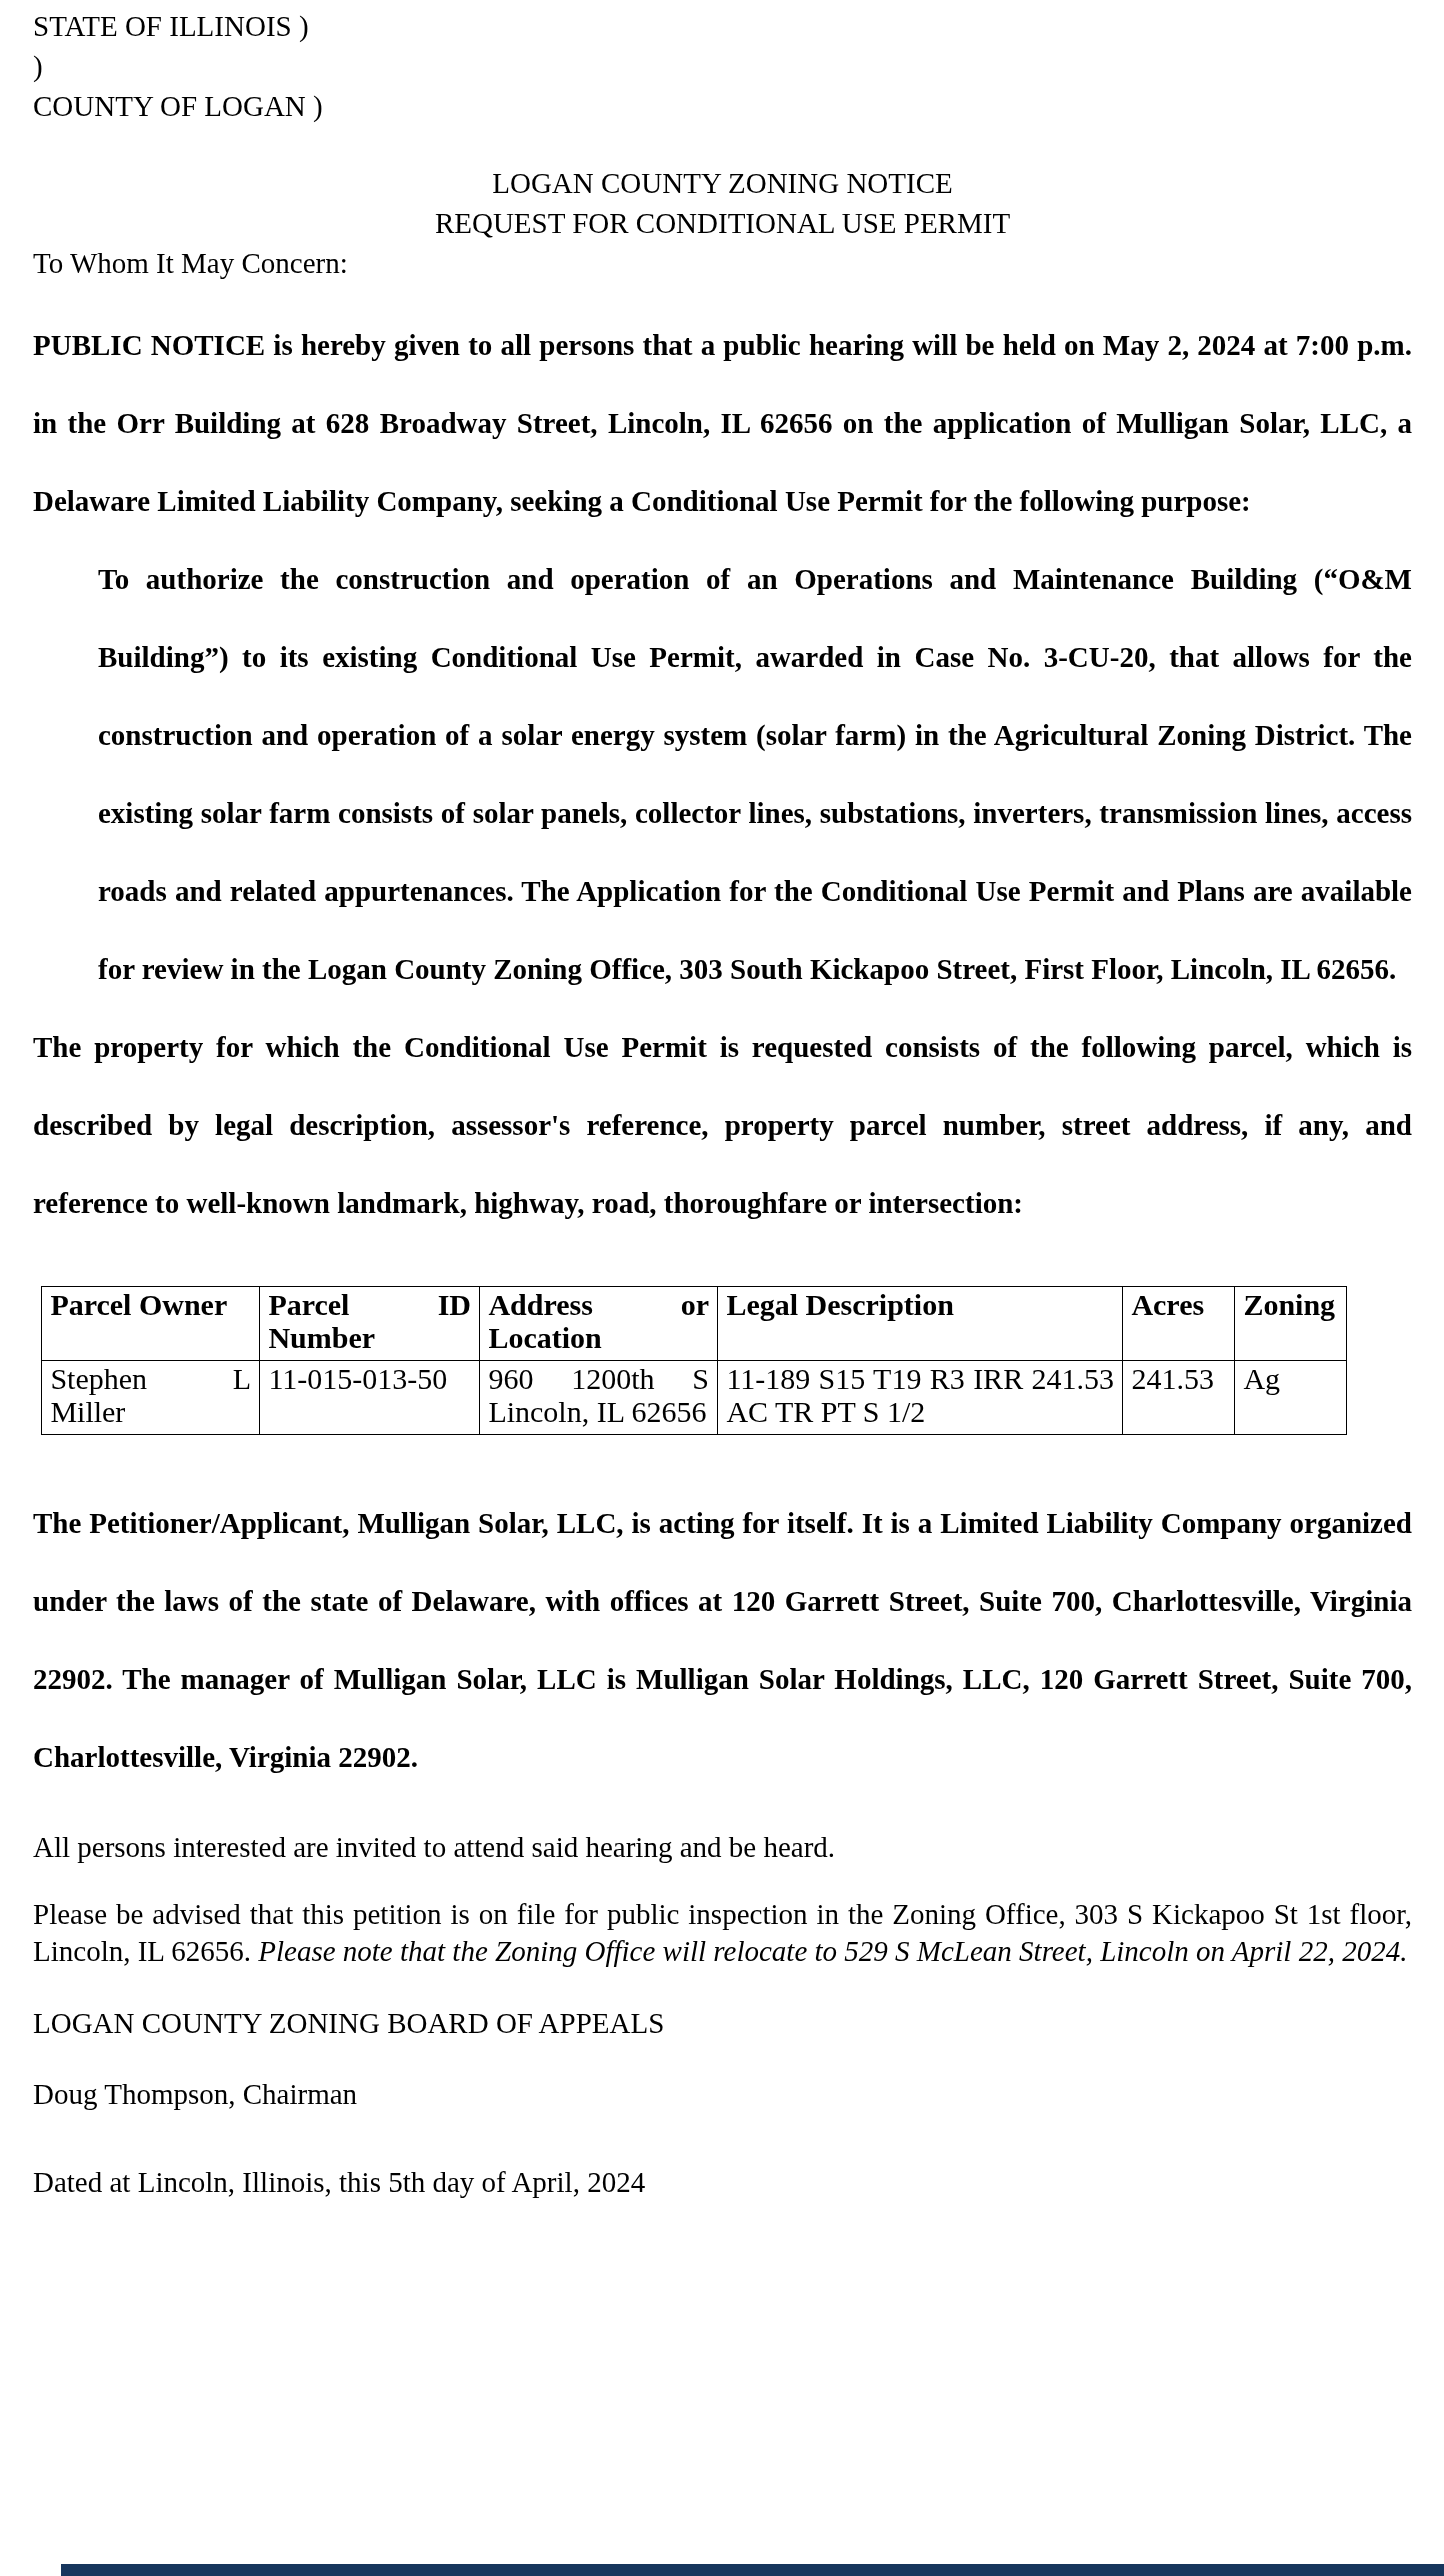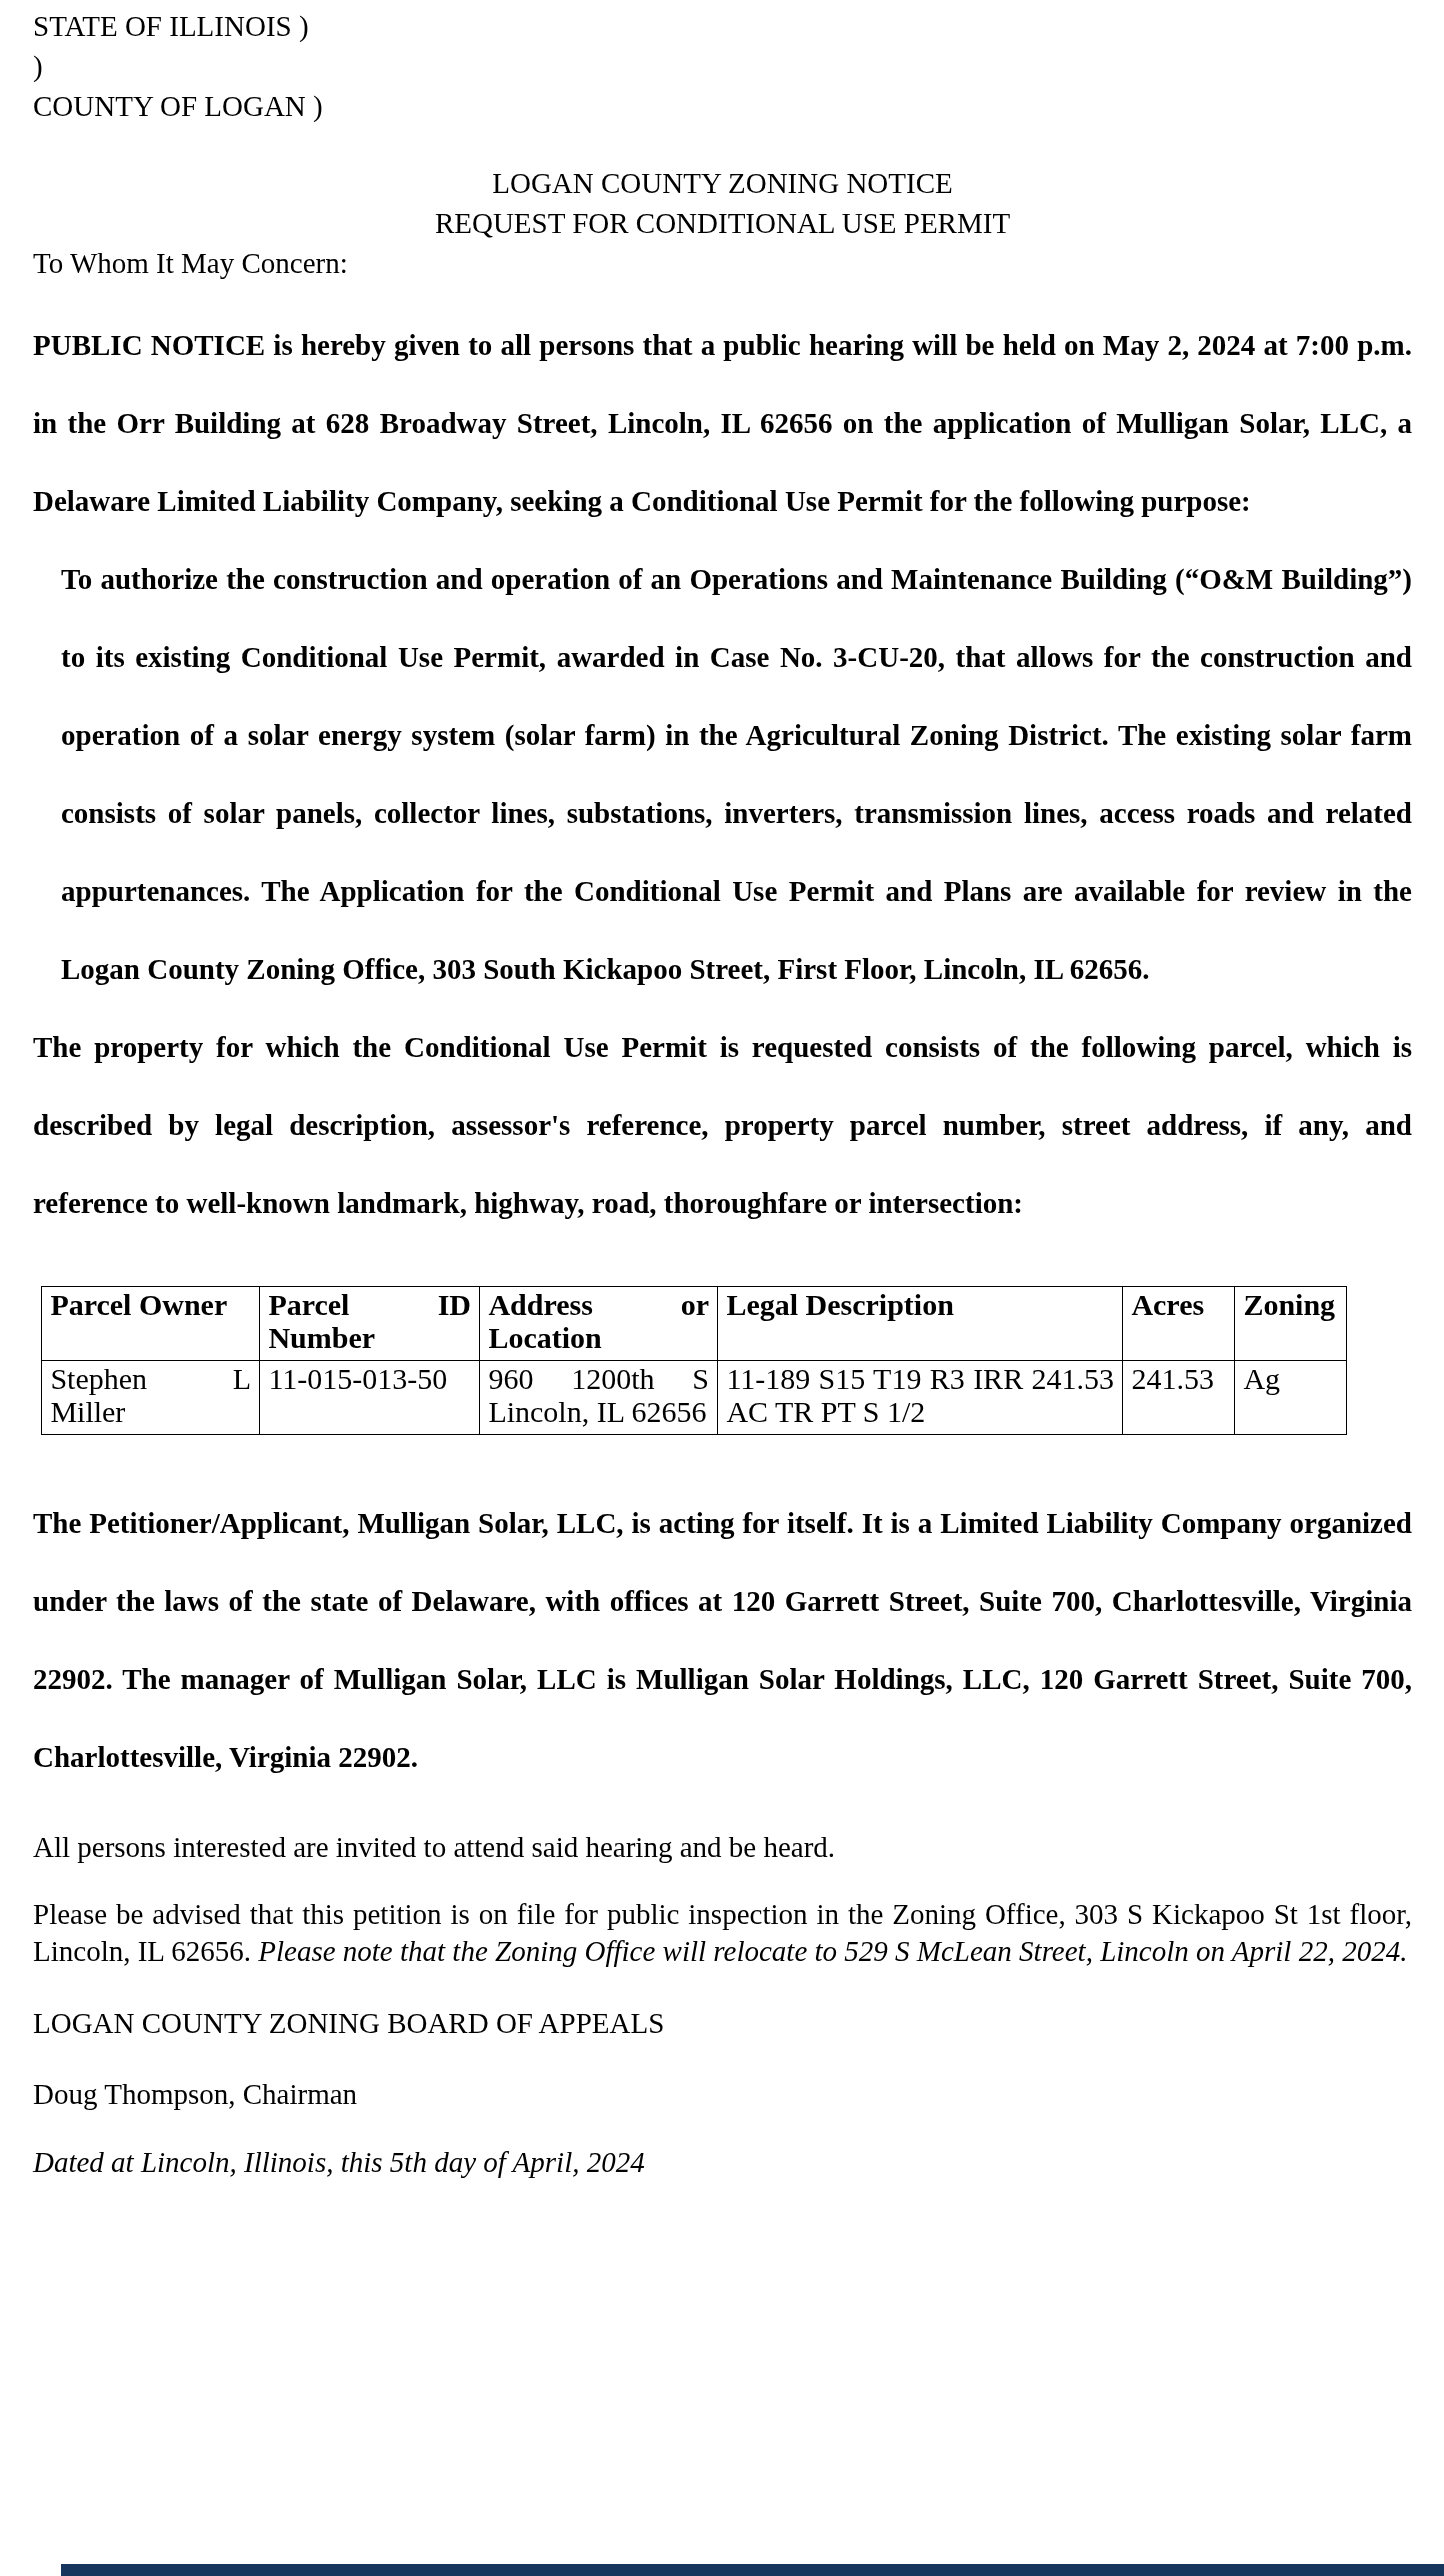--- a/index.html
+++ b/index.html
@@ -24,21 +24,21 @@
   .case-block { margin-top: 37px; text-align: center; line-height: 40px; }
   .salutation { line-height: 40px; }
 
   .p-double {
     line-height: 78px;
     text-align: justify;
     margin: 0;
     font-weight: bold;
   }
   .p-first { margin-top: 23px; }
-  .p-indent { margin-left: 28px; }
+  .p-indent { margin-left: 65px; }
 
   .table-wrap { margin-top: 44px; }
   table.parcel-table {
     border-collapse: collapse;
     margin-left: 8.2px;
     font-size: 30px;
   }
   table.parcel-table th, table.parcel-table td {
     border: 1.4px solid #000000;
     vertical-align: top;
@@ -61,21 +61,21 @@
 
   .p-please {
     margin-top: 29px;
     line-height: 37px;
     text-align: justify;
   }
   .italic { font-style: italic; }
 
   .board    { margin-top: 33px; }
   .chairman { margin-top: 31px; }
-  .dated    { margin-top: 28px; font-style: italic; }
+  .dated    { margin-top: 48px; }
 
   .bottom-bar {
     position: absolute;
     left: 61px;
     right: 0;
     bottom: 0;
     height: 12.3px;
   }
 </style>
 </head>

